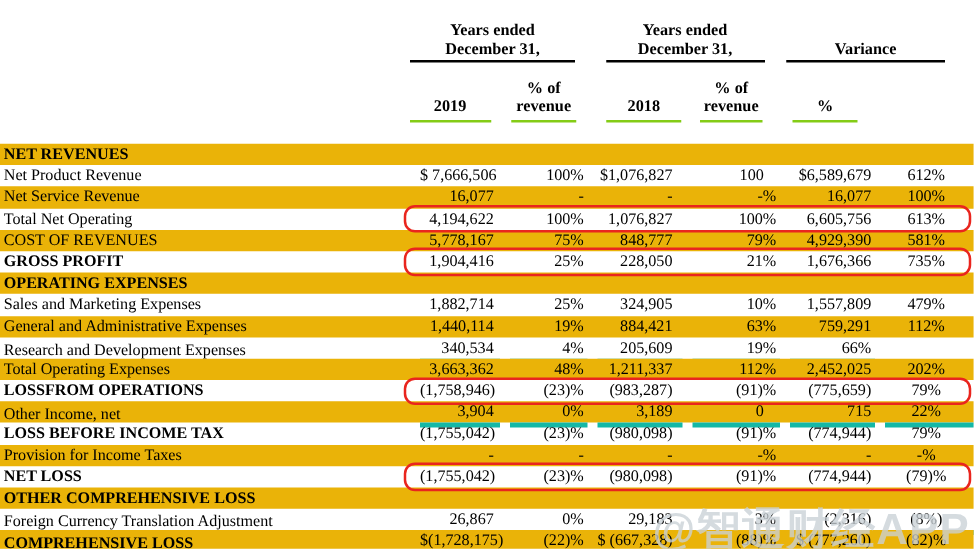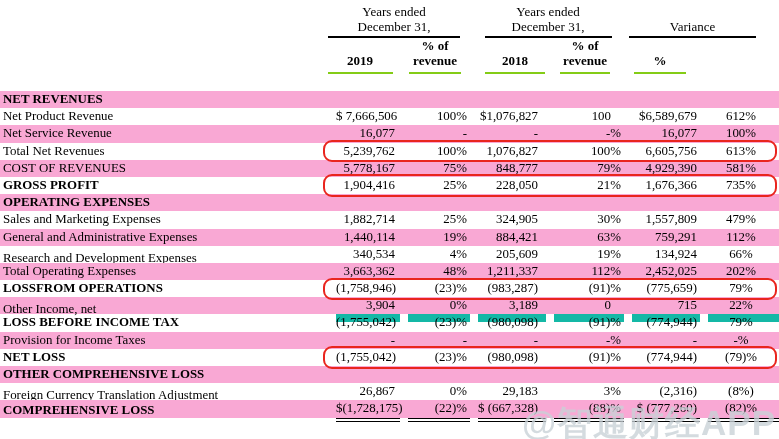--- a/index.html
+++ b/index.html
@@ -8,22 +8,22 @@
     background:#ffffff;color:#000;
     font-family:"Liberation Serif","DejaVu Serif",serif;
   }
   .grid{
     display:grid;
     grid-template-columns:328px 72px 70px 76px 78px 76px 79px;
   }
   
   .hrow1{padding-top:4px;align-items:end;}
   .hrow1 .grp{
-    font-weight:normal;font-size:13px;line-height:15px;text-align:center;
-    border-bottom:2px solid #000;padding-bottom:2px;position:relative;margin:0 auto;
+    font-weight:bold;font-size:13px;line-height:15px;text-align:center;
+    border-bottom:2px solid #000;padding-bottom:2px;position:relative;margin:12px auto;
   }
   .hg1{grid-column:2/4;}
   .hg2{grid-column:4/6;}
   .hg3{grid-column:6/8;}
   .hg1 .grp{width:132px;left:-5px;}
   .hg2 .grp{width:127px;left:1px;}
   .hg3 .grp{width:127px;left:-9px;}
   .hrow2{align-items:end;}
   .hrow2 .hc{display:flex;align-items:flex-end;justify-content:center;}
   .hrow2 .sub{
@@ -32,35 +32,35 @@
   }
   .s1{width:65px;left:-4px;}
   .s2{width:52px;}
   .s3{width:60px;left:7px;}
   .s4{width:50px;}
   .s5{width:60px;left:4px;}
   .s6{width:52px;left:-2px;}
   .hgap{height:17px;}
   
   .row{height:17.2px;align-items:center;font-size:12.9px;line-height:17.2px;position:relative;}
-  .row.blue{background:#f9a8d4;}
+  .row.blue{background:#eab308;}
   .cell{white-space:nowrap;overflow:visible;}
   .lab{padding-left:3px;}
   .num{text-align:right;}
   .num span{display:block;margin-left:8px;}
   .row > .cell:nth-child(2) span{padding-right:5px;}
   .row > .cell:nth-child(3) span{padding-right:3px;}
   .row > .cell:nth-child(4) span{padding-right:8px;text-align:right;}
   .row > .cell:nth-child(5) span{padding-right:3px;}
   .row > .cell:nth-child(6) span{padding-right:3px;}
   .row > .cell:nth-child(7) span{padding-right:5px;text-align:center;}
   .row > .cell:nth-child(5) span.no-pct{padding-right:13px;}
   .row.bl .lab{font-weight:bold;}
   .row.bv .num{font-weight:normal;}
-  .row.rule .num span{border-bottom:8px solid #14b8a6;}
+  .row.rule .num span{border-bottom:4px solid #14b8a6;}
   .row.drule .num span{border-bottom:4px double #000;}
   .redbox{
     position:absolute;left:323px;right:2px;top:-2.5px;bottom:-2.5px;
     border:2.5px solid #e9251e;border-radius:9px;pointer-events:none;z-index:2;
   }
   
   .watermark{
     position:absolute;top:400px;right:3px;z-index:5;
     font-family:Liberation Sans, sans-serif;
     font-weight:bold;font-size:35px;letter-spacing:1px;
@@ -175,23 +175,23 @@
         <span>-%</span>
       </div>
       <div class="cell num">
         <span>16,077</span>
       </div>
       <div class="cell num">
         <span>100%</span>
       </div>
     </div>
     <div class="grid row ">
-      <div class="cell lab">Total Net Revenues</div>
-      <div class="cell num">
-        <span>5,239,762</span>
+      <div class="cell lab">Total Net Operating</div>
+      <div class="cell num">
+        <span>4,194,622</span>
       </div>
       <div class="cell num">
         <span>100%</span>
       </div>
       <div class="cell num">
         <span>1,076,827</span>
       </div>
       <div class="cell num">
         <span>100%</span>
       </div>
@@ -272,21 +272,21 @@
       <div class="cell num">
         <span>1,882,714</span>
       </div>
       <div class="cell num">
         <span>25%</span>
       </div>
       <div class="cell num">
         <span>324,905</span>
       </div>
       <div class="cell num">
-        <span>30%</span>
+        <span>10%</span>
       </div>
       <div class="cell num">
         <span>1,557,809</span>
       </div>
       <div class="cell num">
         <span>479%</span>
       </div>
     </div>
     <div class="grid row blue">
       <div class="cell lab">General and Administrative Expenses</div>
@@ -315,23 +315,20 @@
         <span>340,534</span>
       </div>
       <div class="cell num">
         <span>4%</span>
       </div>
       <div class="cell num">
         <span>205,609</span>
       </div>
       <div class="cell num">
         <span>19%</span>
-      </div>
-      <div class="cell num">
-        <span>134,924</span>
       </div>
       <div class="cell num">
         <span>66%</span>
       </div>
     </div>
     <div class="grid row blue">
       <div class="cell lab">Total Operating Expenses</div>
       <div class="cell num">
         <span>3,663,362</span>
       </div>

